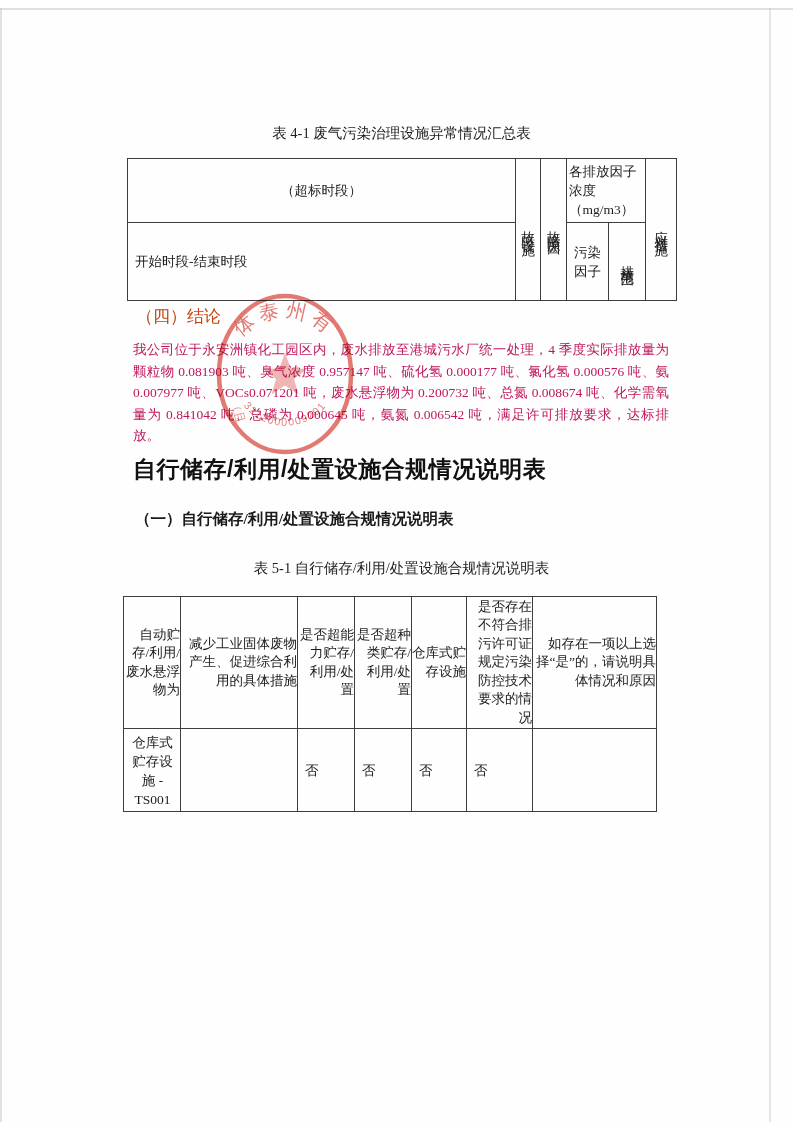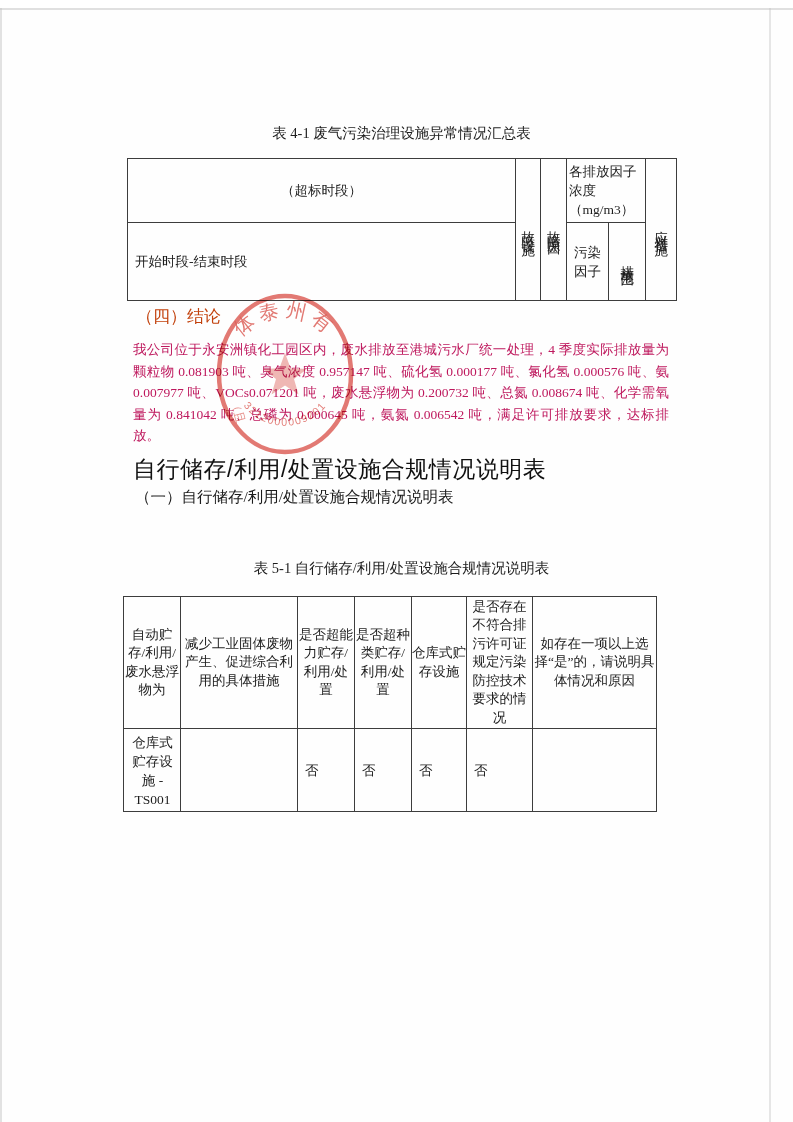--- a/index.html
+++ b/index.html
@@ -30,34 +30,34 @@
   .t4 .exceed { text-align:center; }
   .t4 .range-label { text-align:left; padding-left:7px; }
   .vert { writing-mode:vertical-rl; text-orientation:upright;
           letter-spacing:4px; display:inline-block; line-height:1; }
   .vcell { text-align:center; padding:0; }
   .preline { white-space:pre-line; }
   .t4 .factors-head { line-height:19px; padding:2px; }
 
   
   .t5 { left:123px; top:588px; width:533px; }
-  .t5 th { text-align:center; vertical-align:middle; padding:0;
+  .t5 th { text-align:right; vertical-align:middle; padding:0;
            line-height:18.5px; word-break:break-all; }
   .t5 td { vertical-align:middle; padding:2px; line-height:19px; word-break:normal; }
   .t5 td.facility { vertical-align:top; text-align:center; padding:4px 2px 2px 3px; }
   .t5 td.flag { text-align:left; padding-left:7px; }
 
   .concl-head { position:absolute; left:136px; top:297px; font-size:17px; color:#c2410c; }
   .body-par { position:absolute; left:133px; top:331px; width:536px;
               font-size:13.5px; line-height:21.6px; text-align:justify; color:#be185d; }
 
   .sec5-title { position:absolute; left:133px; top:446px; font-size:23px;
-                font-weight:400; letter-spacing:.5px; color:#111;
+                font-weight:700; letter-spacing:.5px; color:#111;
                 font-family:"Liberation Sans", sans-serif; }
-  .sec5-sub   { position:absolute; left:135px; top:479px; font-size:15.5px; color:#1a1a1a; }
+  .sec5-sub   { position:absolute; left:135px; top:501px; font-size:15.5px; color:#1a1a1a;font-weight:bold; }
 
   .stamp { position:absolute; left:213px; top:283px; width:146px; height:168px;
            mix-blend-mode:multiply; opacity:.88; pointer-events:none; }
 </style>
 </head>
 <body>
 
 <div class="page">
 
   <div class="edge top"></div>

